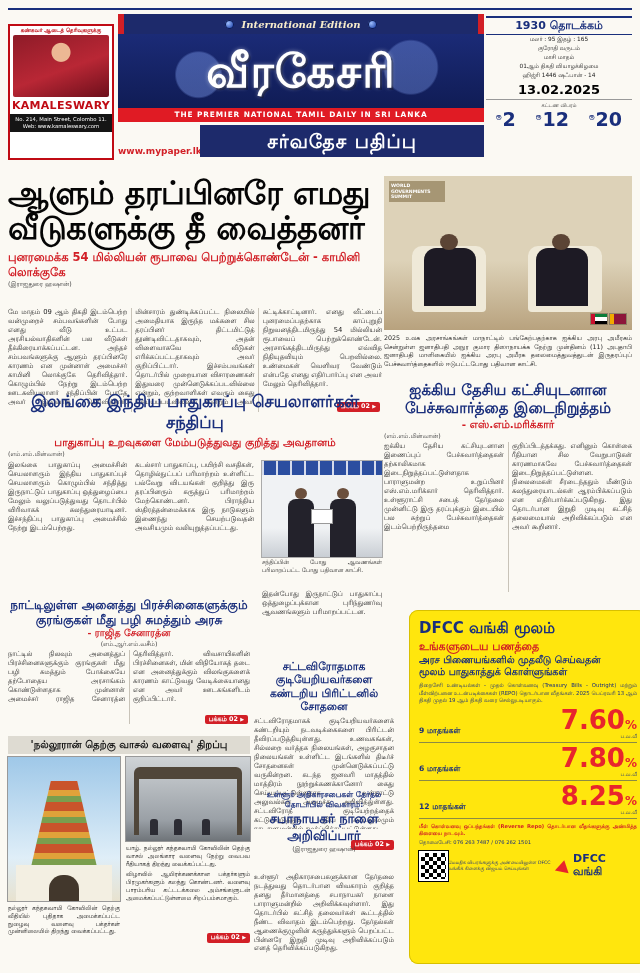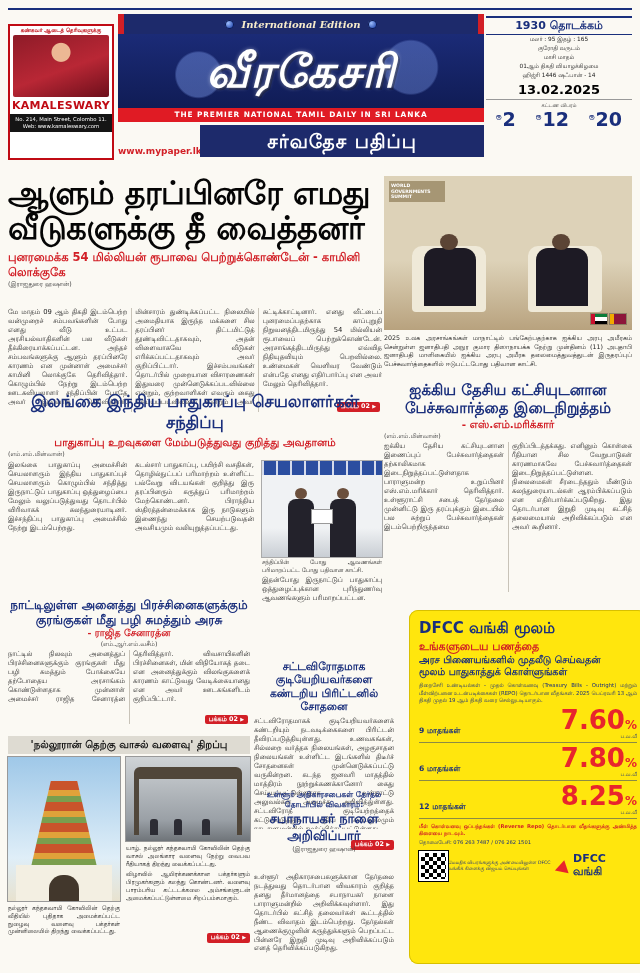--- a/index.html
+++ b/index.html
@@ -27,21 +27,21 @@
   .edition-bar{height:20px;background:#1d2a6b;border-left:6px solid #d21f26;border-right:6px solid #d21f26;
       display:flex;align-items:center;justify-content:center;gap:8px;}
   .edition-bar .txt{color:#f7eccb;font-size:10px;font-style:italic;font-weight:bold;font-family:"DejaVu Serif","Liberation Serif",serif;}
   .globe{width:9px;height:9px;border-radius:50%;background:radial-gradient(circle at 35% 35%,#9fc0ff,#2a4eb0 70%);
       box-shadow:0 0 0 1px #0c1950 inset;}
   .title-panel{height:74px;background:
       radial-gradient(circle at 22% 55%, rgba(120,150,230,.45) 0 22px, transparent 24px),
       radial-gradient(circle at 80% 45%, rgba(120,150,230,.4) 0 26px, transparent 28px),
       linear-gradient(#1b2b77,#101c55);display:flex;align-items:center;justify-content:center;}
   .title-panel .title{color:#fff;font-size:45px;font-weight:900;letter-spacing:1px;
-      text-shadow:0 0 4px rgba(255,255,255,.45), 2px 2px 0 rgba(0,0,0,.35);line-height:1;font-style:italic;}
+      text-shadow:0 0 4px rgba(255,255,255,.45), 2px 2px 0 rgba(0,0,0,.35);line-height:1;}
   .tagline-bar{height:14px;background:#e01b24;color:#fff;font-size:7.4px;font-weight:bold;letter-spacing:.9px;
       text-align:center;line-height:14px;}
   .below-row{position:relative;height:38px;}
   .website{position:absolute;left:0;bottom:4px;font-size:9px;font-weight:bold;color:#d21f26;}
   .blue-bar{position:absolute;left:82px;top:3px;width:284px;height:32px;background:#1d2a6b;color:#fff;
       font-size:19px;font-weight:bold;text-align:center;line-height:32px;letter-spacing:1px;}
   .info-box{left:486px;top:16px;width:146px;}
   .since{font-size:11px;font-weight:bold;color:#1a2f7c;text-align:center;border-top:2px solid #1a2f7c;
       border-bottom:1px solid #1a2f7c;padding:1px 0;}
   .info-lines div{font-size:5.8px;color:#222;text-align:center;line-height:1.55;}
@@ -256,21 +256,21 @@
           <div class="def-banner"></div>
           <div class="def-man" style="left:26px;">
               <span class="head"></span>
             </div>
           <div class="def-man" style="right:26px;">
               <span class="head"></span>
             </div>
           <div class="def-doc"></div>
         </div>
         <div class="def-cap">சந்திப்பின் போது ஆவணங்கள் பரிமாறப்பட்ட போது பதிவான காட்சி.</div>
-        <div class="body-text" style="margin-top:2px;height:34px;">இதன்போது இருநாட்டுப் பாதுகாப்பு ஒத்துழைப்புக்கான புரிந்துணர்வு ஆவணங்களும் பரிமாறப்பட்டன.</div>
+        <div class="body-text" style="margin-top:16px;height:34px;">இதன்போது இருநாட்டுப் பாதுகாப்பு ஒத்துழைப்புக்கான புரிந்துணர்வு ஆவணங்களும் பரிமாறப்பட்டன.</div>
       </div>
     </div>
   </div>
 
   <div class="abs mon">
     <div class="mon-h">நாட்டிலுள்ள அனைத்து பிரச்சினைகளுக்கும்</div>
     <div class="mon-h">குரங்குகள் மீது பழி சுமத்தும் அரசு</div>
     <div class="mon-at">- ராஜித சேனாரத்ன</div>
     <div class="byline center">(எம்.ஆர்.எம்.வசீம்)</div>
     <div class="mon-body">

